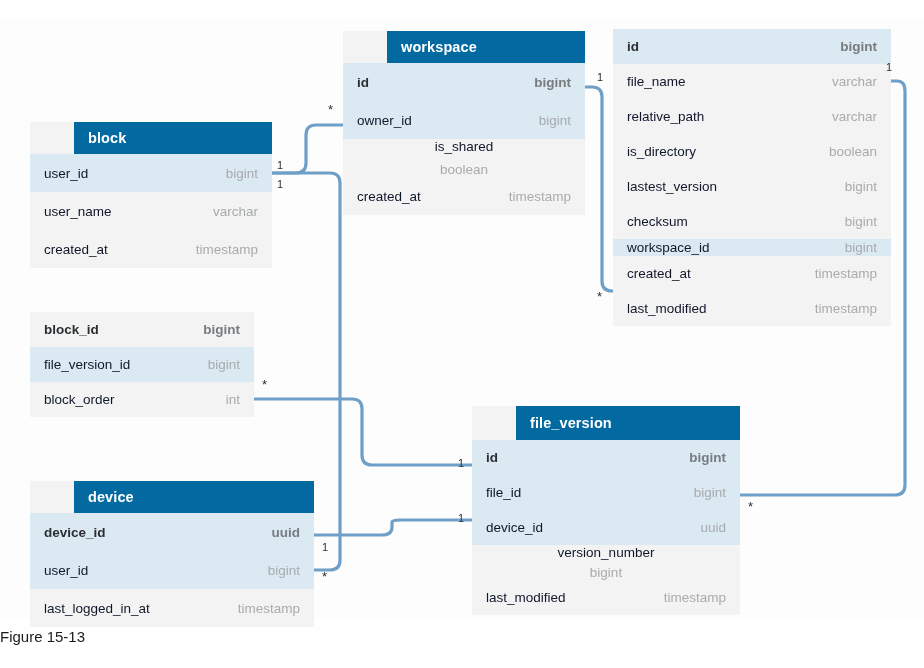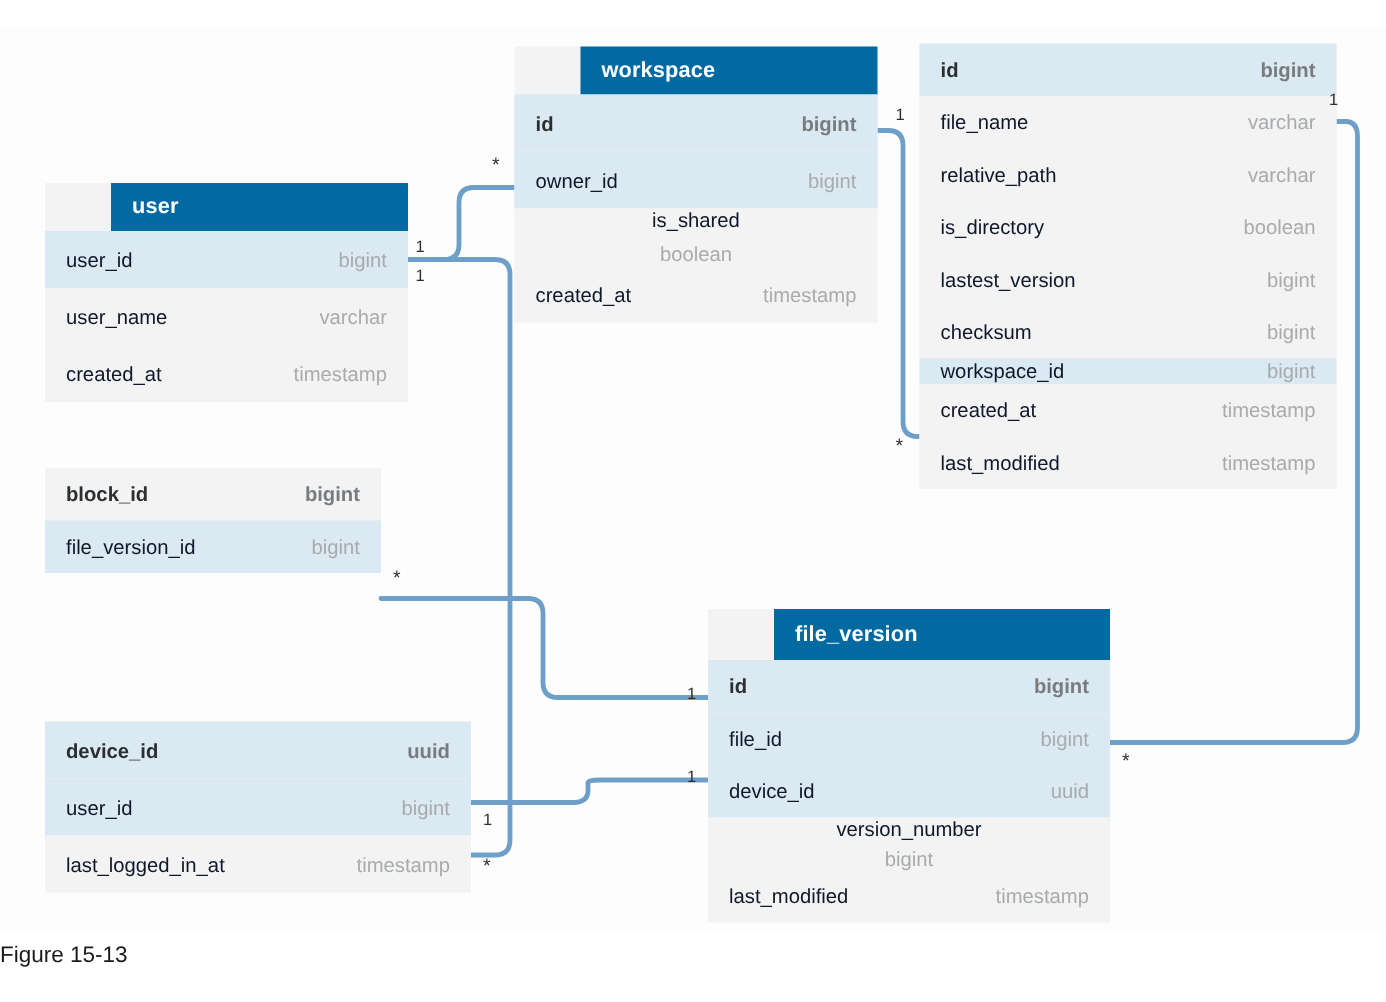--- a/index.html
+++ b/index.html
@@ -121,21 +121,21 @@
 
       <path d="M891,81 L897,81 Q905,81 905,91 L905,485 Q905,495 895,495 L740,495"></path>
 
       <path d="M254,399 L352,399 Q362,399 362,409 L362,455 Q362,465 372,465 L472,465"></path>
 
       <path d="M314,535 L382,535 Q392,535 392,527 L392,522 Q392,520 400,520 L472,520"></path>
     </g>
   </svg>
 
   <div class="table" style="left:30px; top:122px; width:242px;">
-    <div class="tbl-header" style="height:32px;">user</div>
+    <div class="tbl-header" style="height:32px;">block</div>
     <div class="tbl-row hl" style="height:38px;">
       <span class="col-name">user_id</span>
       <span class="col-type">bigint</span>
     </div>
     <div class="tbl-row" style="height:38px;">
       <span class="col-name">user_name</span>
       <span class="col-type">varchar</span>
     </div>
     <div class="tbl-row" style="height:38px;">
       <span class="col-name">created_at</span>
@@ -204,23 +204,28 @@
 
   <div class="table" style="left:30px; top:312px; width:224px;">
     <div class="tbl-row pk" style="height:35px;">
       <span class="col-name">block_id</span>
       <span class="col-type">bigint</span>
     </div>
     <div class="tbl-row hl" style="height:35px;">
       <span class="col-name">file_version_id</span>
       <span class="col-type">bigint</span>
     </div>
+    <div class="tbl-row" style="height:35px;">
+      <span class="col-name">block_order</span>
+      <span class="col-type">int</span>
+    </div>
   </div>
 
   <div class="table" style="left:30px; top:481px; width:284px;">
+    <div class="tbl-header" style="height:32px;">device</div>
     <div class="tbl-row hl pk" style="height:38px;">
       <span class="col-name">device_id</span>
       <span class="col-type">uuid</span>
     </div>
     <div class="tbl-row hl" style="height:38px;">
       <span class="col-name">user_id</span>
       <span class="col-type">bigint</span>
     </div>
     <div class="tbl-row" style="height:38px;">
       <span class="col-name">last_logged_in_at</span>

